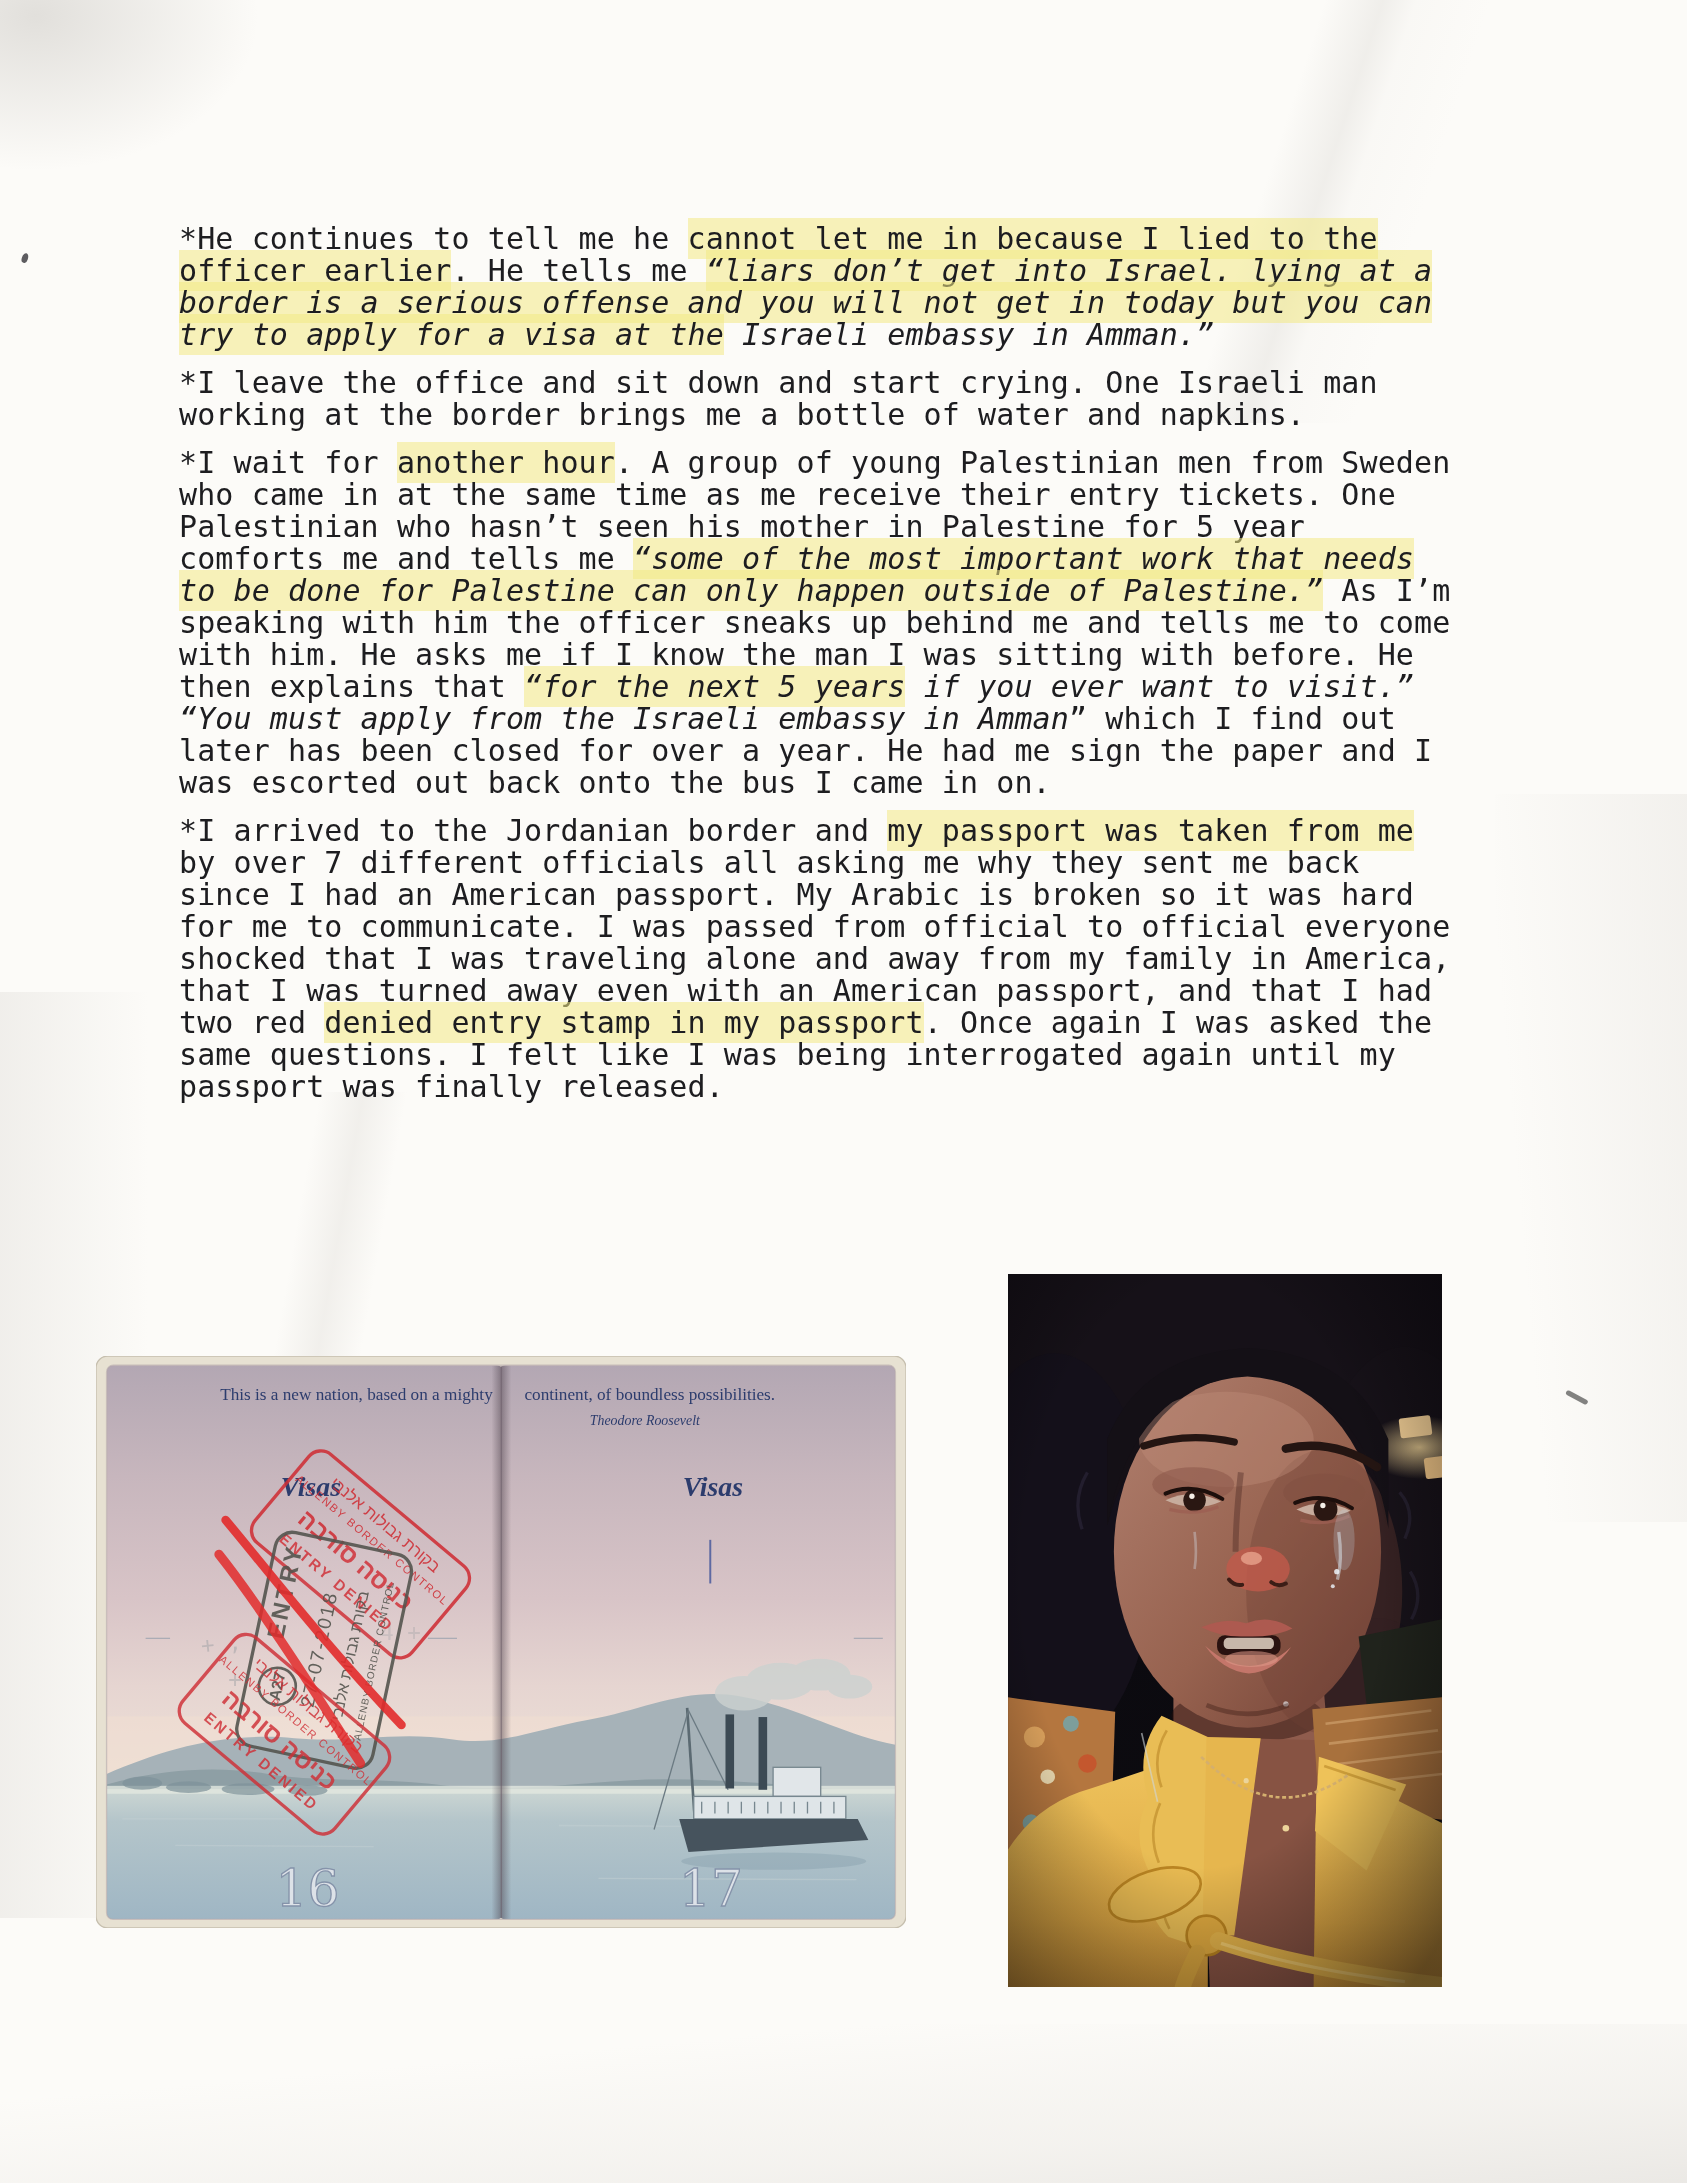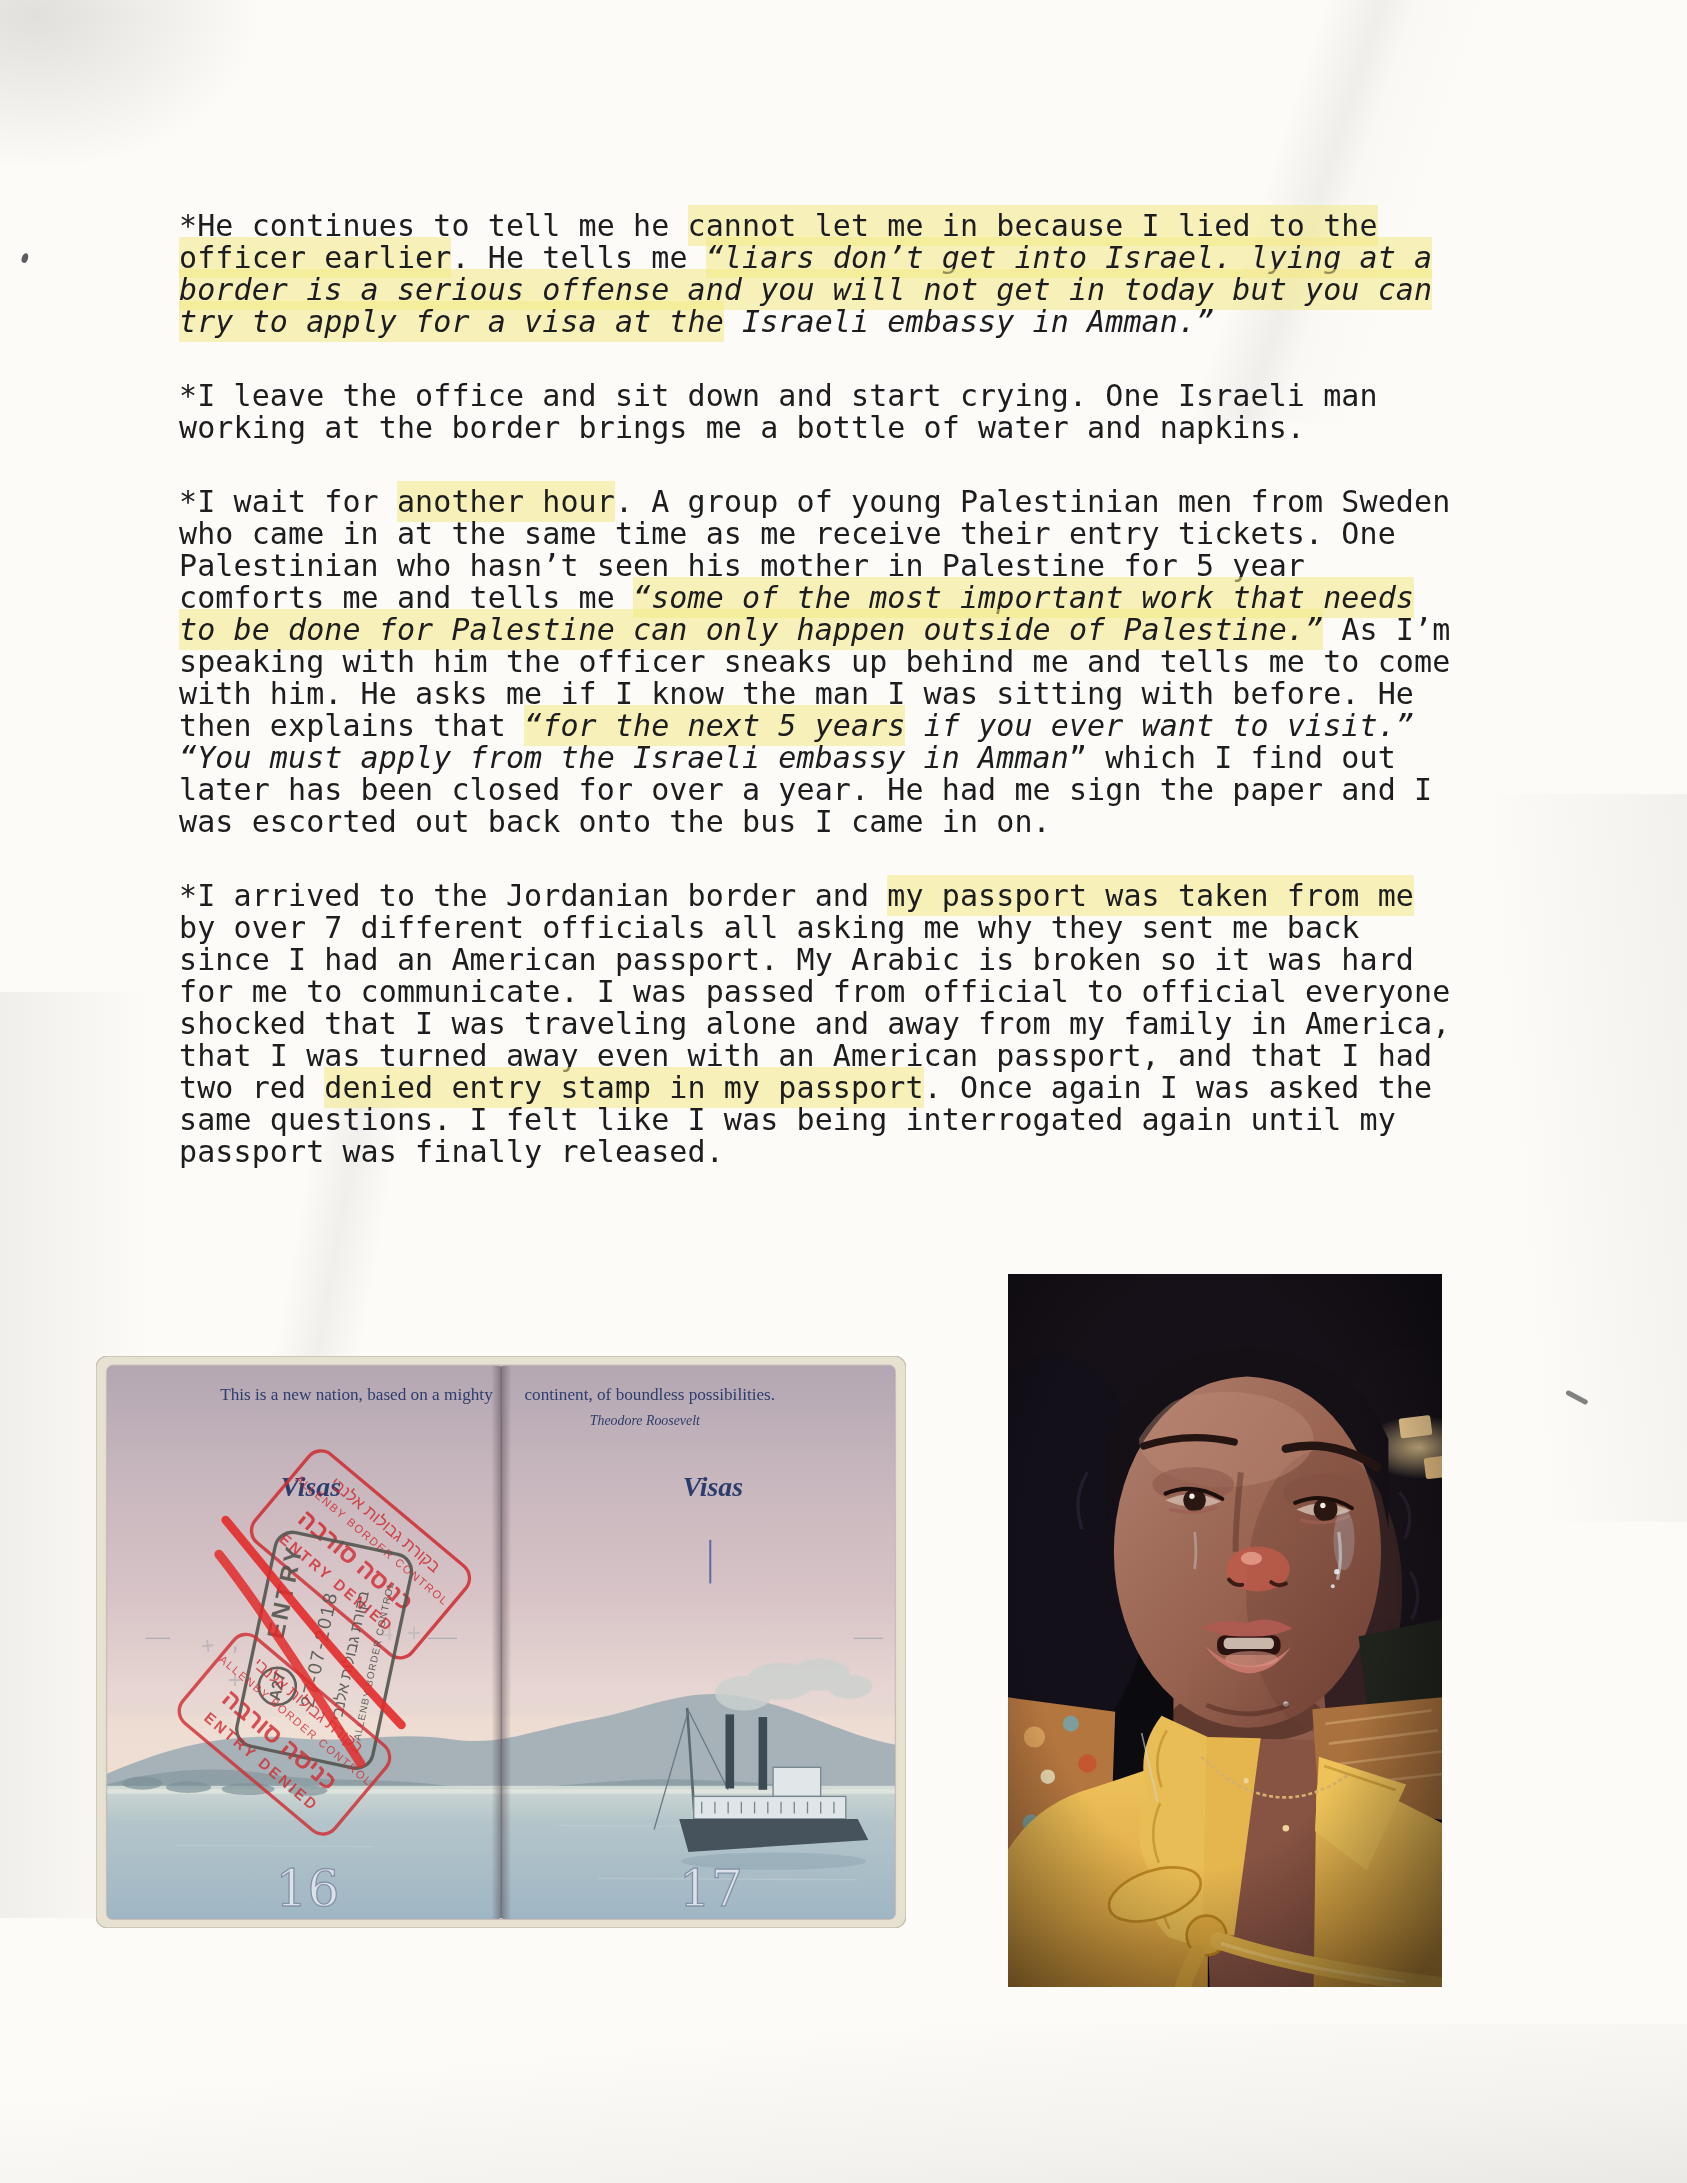--- a/index.html
+++ b/index.html
@@ -17,23 +17,23 @@
       background:linear-gradient(175deg,transparent 25%,rgba(214,210,204,.22) 70%,rgba(190,185,179,.28));}
   .w5{left:0;top:1092px;width:662px;height:370px;
       background:linear-gradient(100deg,transparent 44%,rgba(206,202,196,.24) 50%,transparent 56%);}
   .w6{left:0;top:0;width:298px;height:198px;
       background:radial-gradient(ellipse at 12% 8%,rgba(176,172,166,.35),transparent 60%);}
   .stray-dot{position:absolute;left:22px;top:253px;width:6px;height:10px;background:#34343a;
       border-radius:60% 60% 50% 50%;transform:rotate(18deg);opacity:.8;}
   .pen-slash{position:absolute;left:1565px;top:1395px;width:24px;height:4.6px;background:#5a5a58;
       border-radius:2.6px;transform:rotate(28deg);opacity:.75;}
   
-  .text-block{position:absolute;left:179px;top:210px;width:1330px;
+  .text-block{position:absolute;left:179px;top:223px;width:1330px;
       font-size:30px;line-height:32px;letter-spacing:0.1px;color:#1d1d20;white-space:pre;}
-  .para + .para{margin-top:42px;}
+  .para + .para{margin-top:16px;}
   .tline{height:32px;}
   .it{font-style:italic;}
   .hl{background:rgba(243,233,133,.55);padding:3.3px 0;}
   
   .passport{position:absolute;left:96px;top:1356px;width:810px;height:572px;margin:0;}
   .selfie{position:absolute;left:1008px;top:1274px;width:434px;height:713px;margin:0;}
   figure svg{display:block;width:100%;height:100%;}
   
   .pp-serif{font-family:"Liberation Serif","DejaVu Serif",serif;fill:#2c3c6d;}
   .pp-quote{font-size:26px;}

